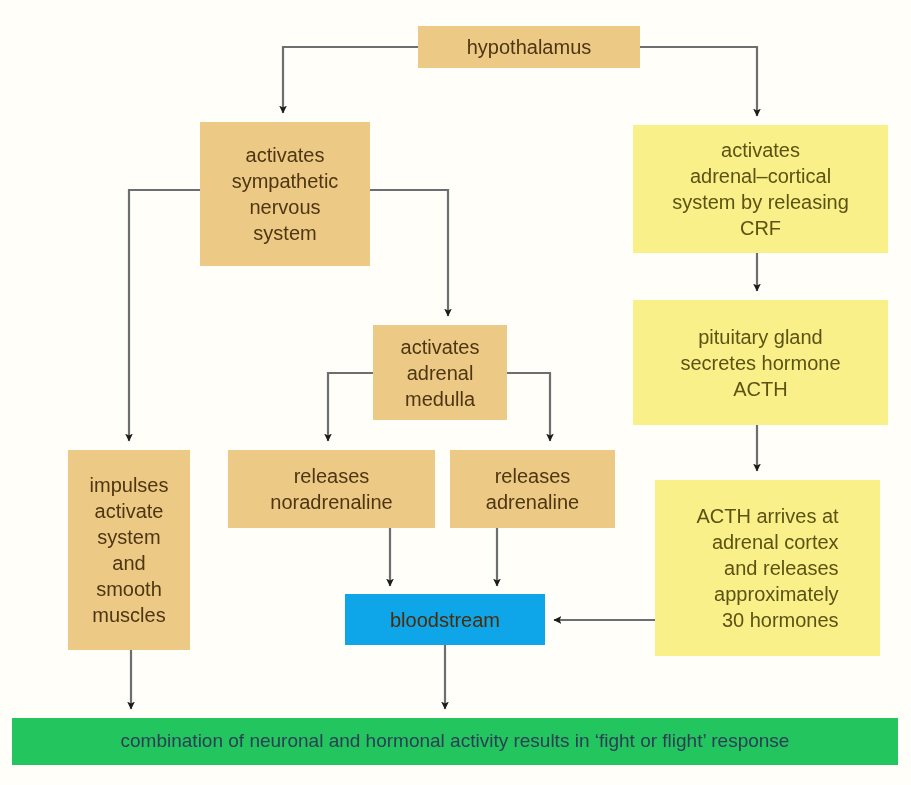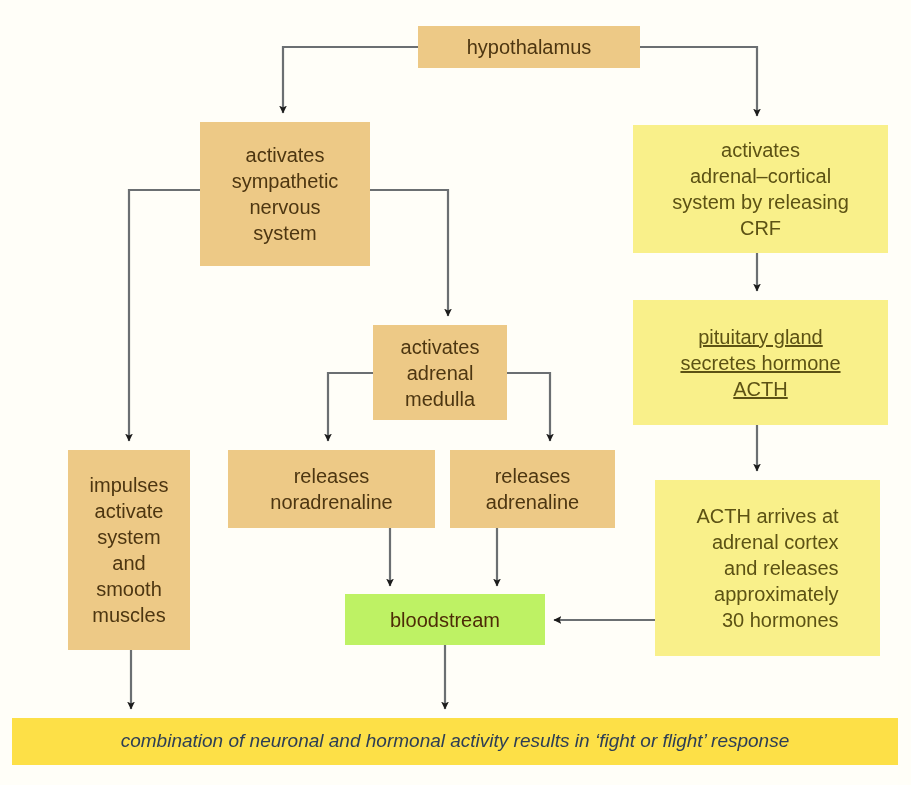--- a/index.html
+++ b/index.html
@@ -39,34 +39,33 @@
   }
   .tan {
     background: #edc986;
     color: #4d3611;
   }
   .yellow {
     background: #f9f08a;
     color: #5c5214;
   }
   .orange {
-    background: #bef264;
+    background: #0ea5e9;
     color: #4d2c07;
   }
   .blue {
-    background: #fde047;
+    background: #22c55e;
     color: #2d3e55;
-    font-style: italic;
   }
 
   
   #n-hypothalamus   { left: 418px; top: 26px;  width: 222px; height: 42px;  font-size: 20px; }
   #n-sympathetic    { left: 200px; top: 122px; width: 170px; height: 144px; font-size: 20px; }
   #n-adrenal-cortical { left: 633px; top: 125px; width: 255px; height: 128px; font-size: 20px; }
-  #n-pituitary      { left: 633px; top: 300px; width: 255px; height: 125px; font-size: 20px; text-decoration: underline; }
+  #n-pituitary      { left: 633px; top: 300px; width: 255px; height: 125px; font-size: 20px; }
   #n-acth-arrives   { left: 655px; top: 480px; width: 225px; height: 176px; font-size: 20px; text-align: right; }
   #n-adrenal-medulla{ left: 373px; top: 325px; width: 134px; height: 95px;  font-size: 20px; }
   #n-noradrenaline  { left: 228px; top: 450px; width: 207px; height: 78px;  font-size: 20px; }
   #n-adrenaline     { left: 450px; top: 450px; width: 165px; height: 78px;  font-size: 20px; }
   #n-impulses       { left: 68px;  top: 450px; width: 122px; height: 200px; font-size: 20px; }
   #n-bloodstream    { left: 345px; top: 594px; width: 200px; height: 51px;  font-size: 20px; }
   #n-response       { left: 12px;  top: 718px; width: 886px; height: 47px;  font-size: 19px; }
 </style>
 </head>
 <body>

